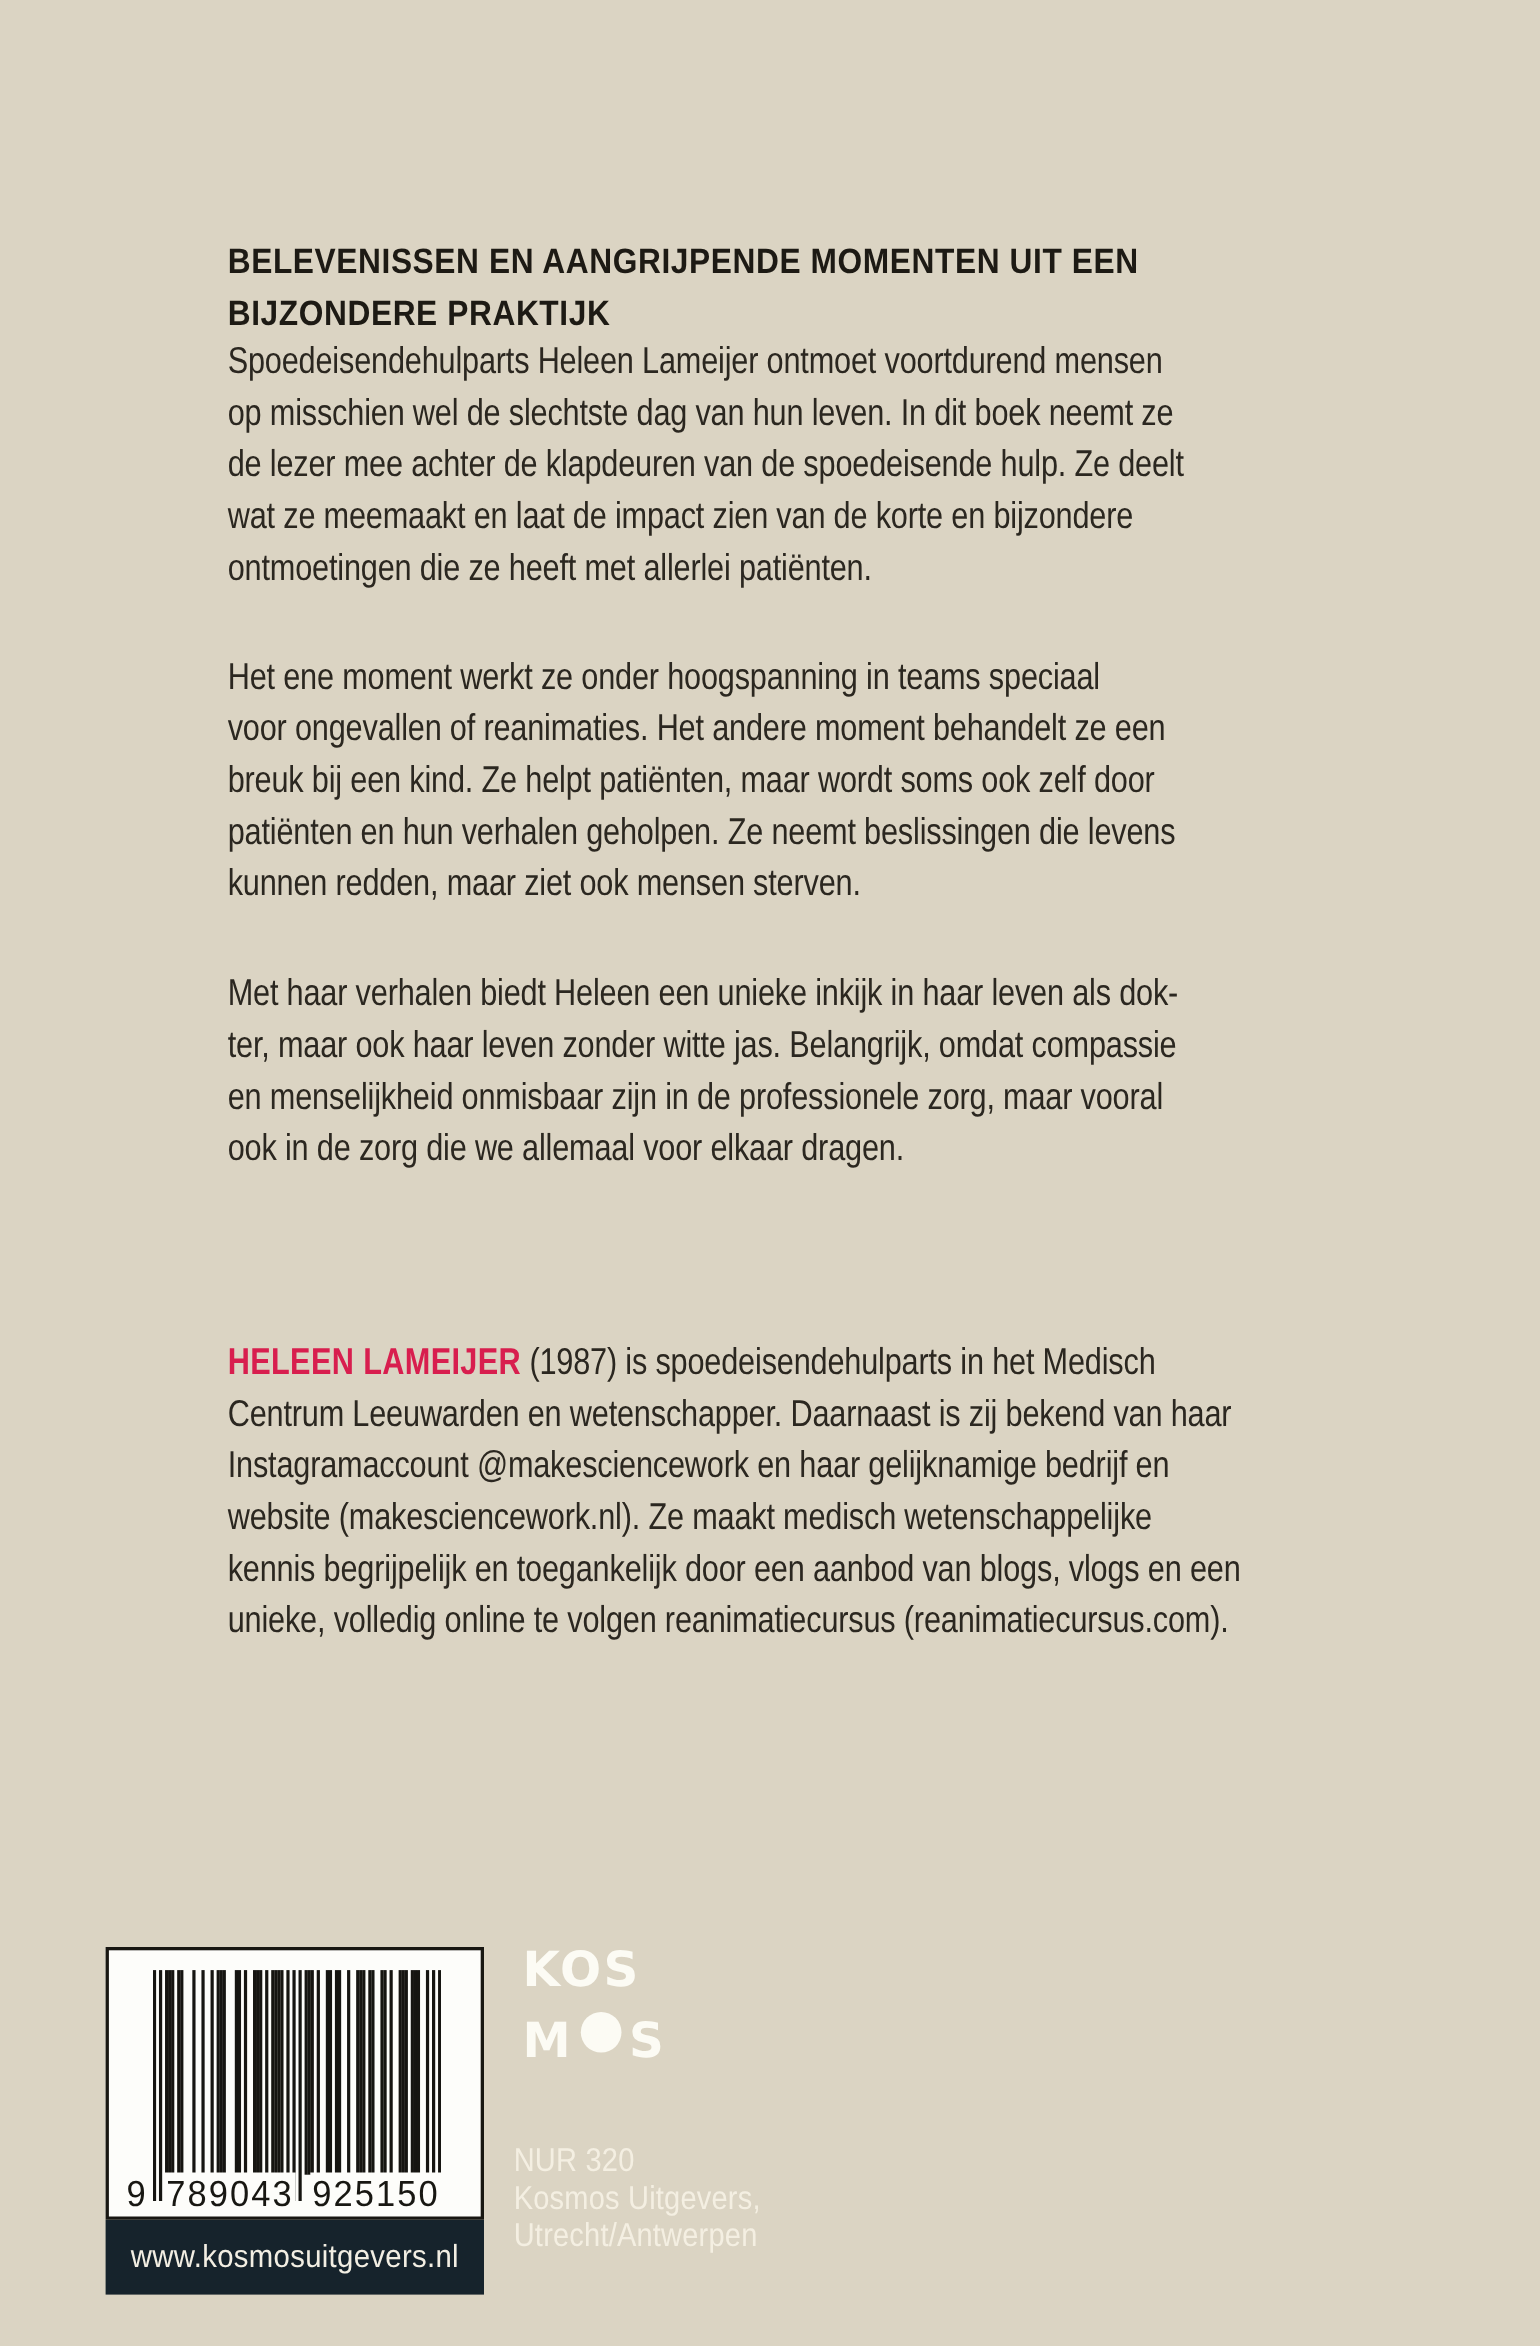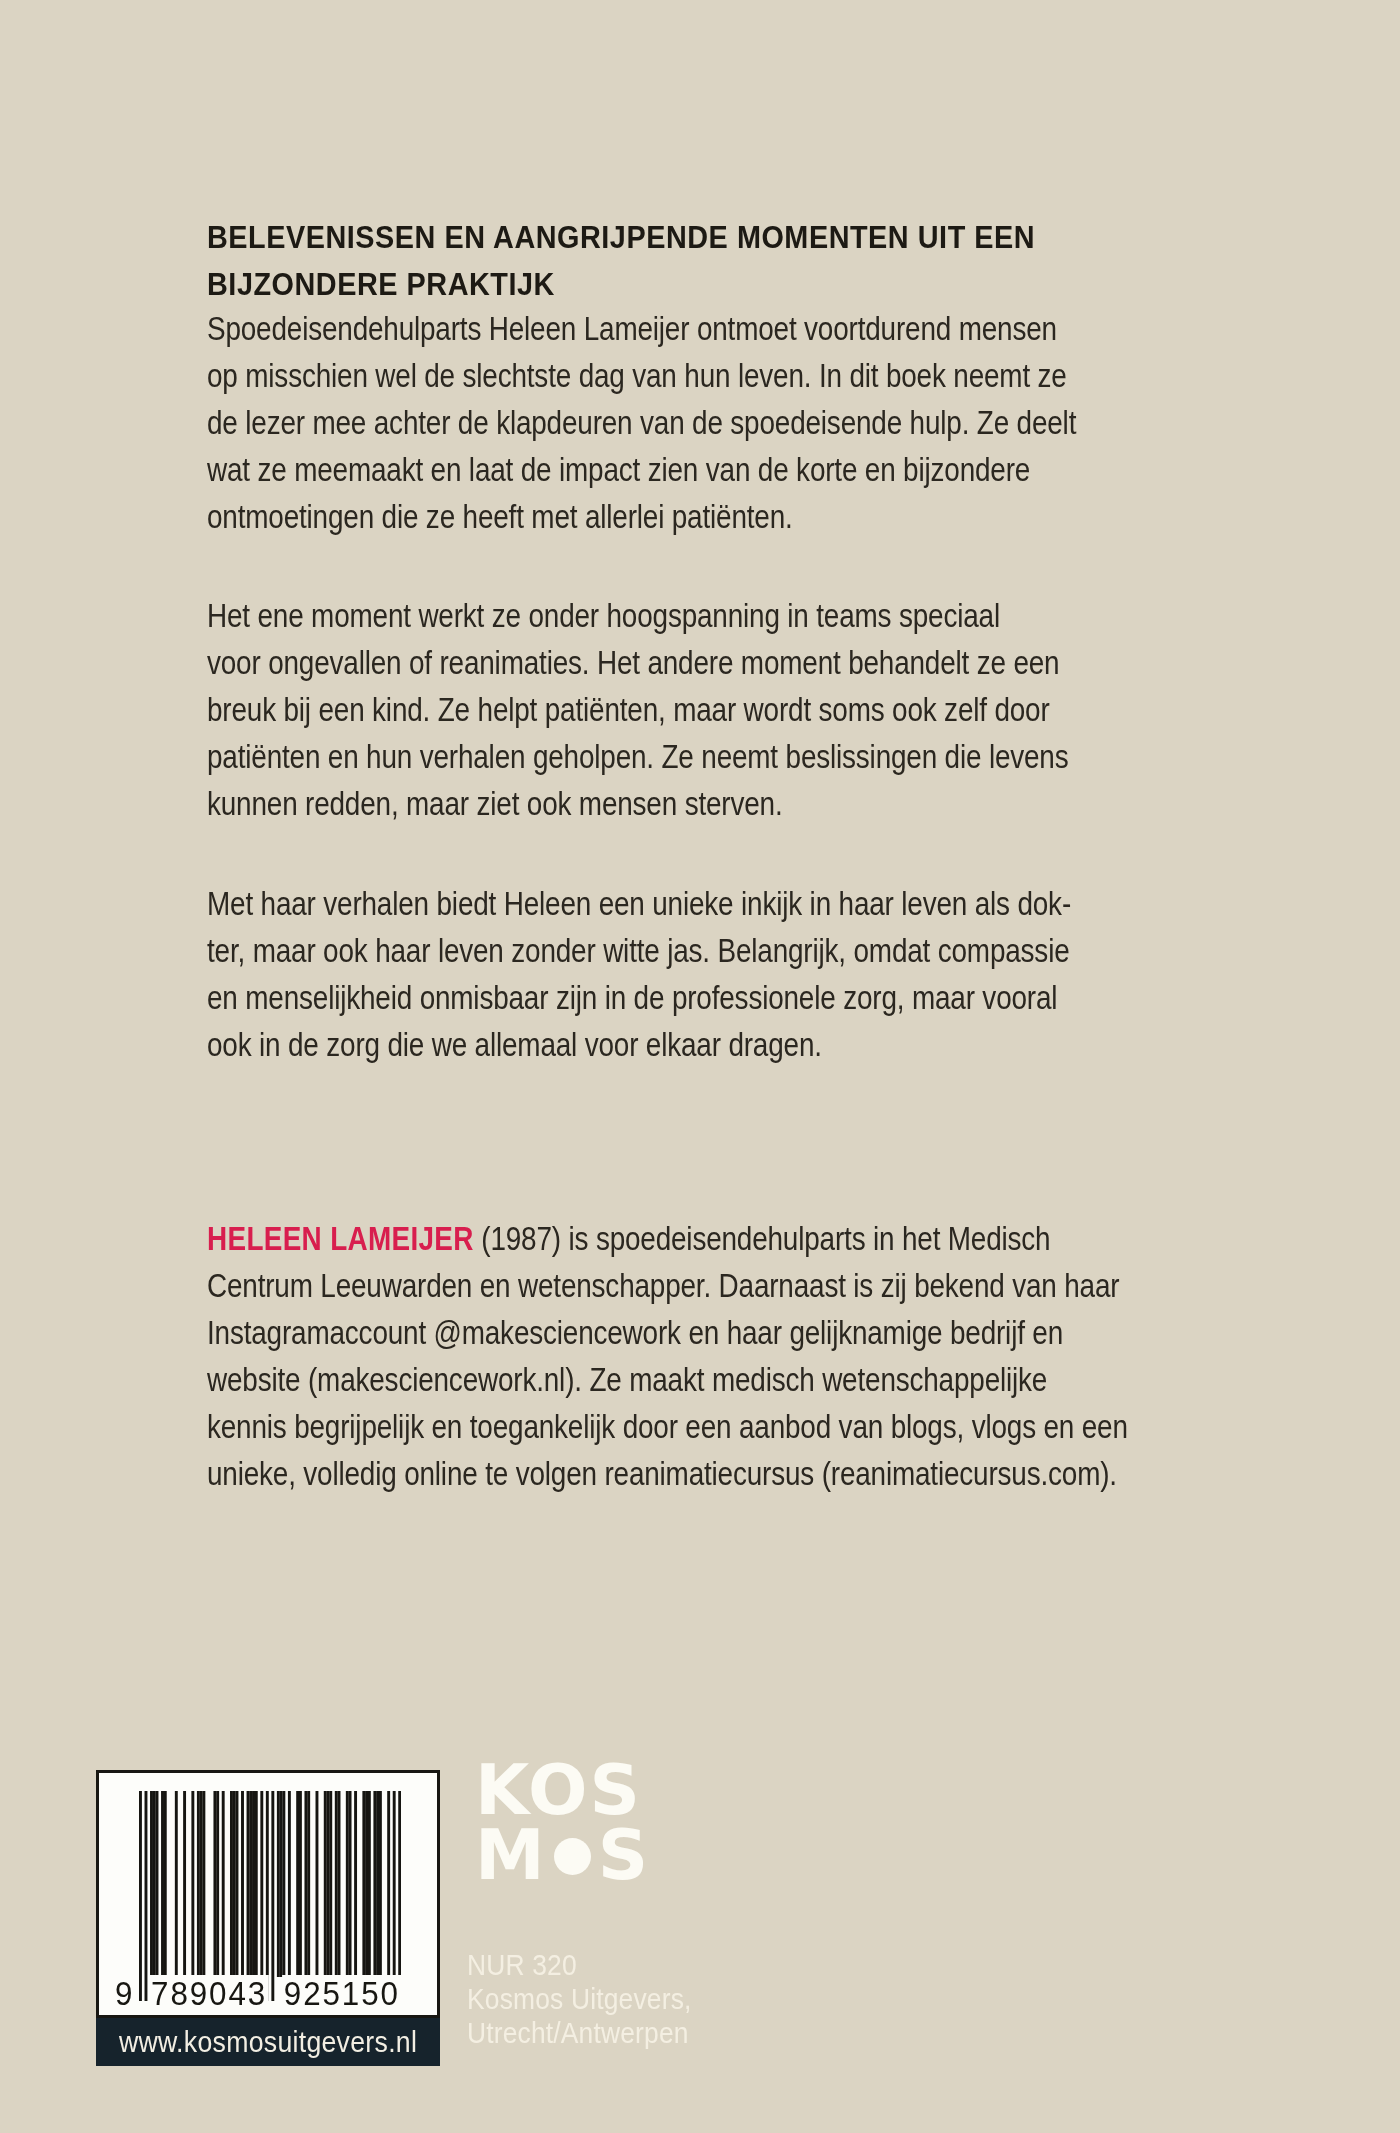--- a/index.html
+++ b/index.html
@@ -51,33 +51,33 @@
   }
   .barcode-bars{position:absolute;left:40px;top:18px;width:262px;height:210px;}
   .barcode-digits{
     position:absolute;left:14px;top:202px;width:304px;
     display:flex;justify-content:space-between;
     font-size:33px;color:#181712;letter-spacing:2px;
     transform:scaleX(0.95);transform-origin:0 0;
   }
   .barcode-digits span{background:var(--paper);padding:0 2px;}
   .website-bar{
-    height:48px;background:var(--navy);
+    height:68px;background:var(--navy);
     display:flex;align-items:center;justify-content:center;
   }
   .website-bar .url{
     color:#f2eee3;font-size:29px;letter-spacing:0.3px;
     transform:scaleX(0.92);
   }
 
   
   .kosmos-logo{
     position:absolute;left:475px;top:1758px;
     color:#fcfbf4;font-weight:bold;
-    font-size:70px;line-height:65px;letter-spacing:2px;
+    font-size:44px;line-height:65px;letter-spacing:2px;
     font-family:"DejaVu Sans","Liberation Sans",sans-serif;
   }
   .kosmos-logo .row{display:block;}
   .logo-dot{
     display:inline-block;width:37px;height:37px;border-radius:50%;
     background:#fcfbf4;margin:0 7px;transform:translateY(-4px);
   }
   .imprint{
     position:absolute;left:467px;top:1948px;
     color:var(--cream);font-size:30px;line-height:34px;

